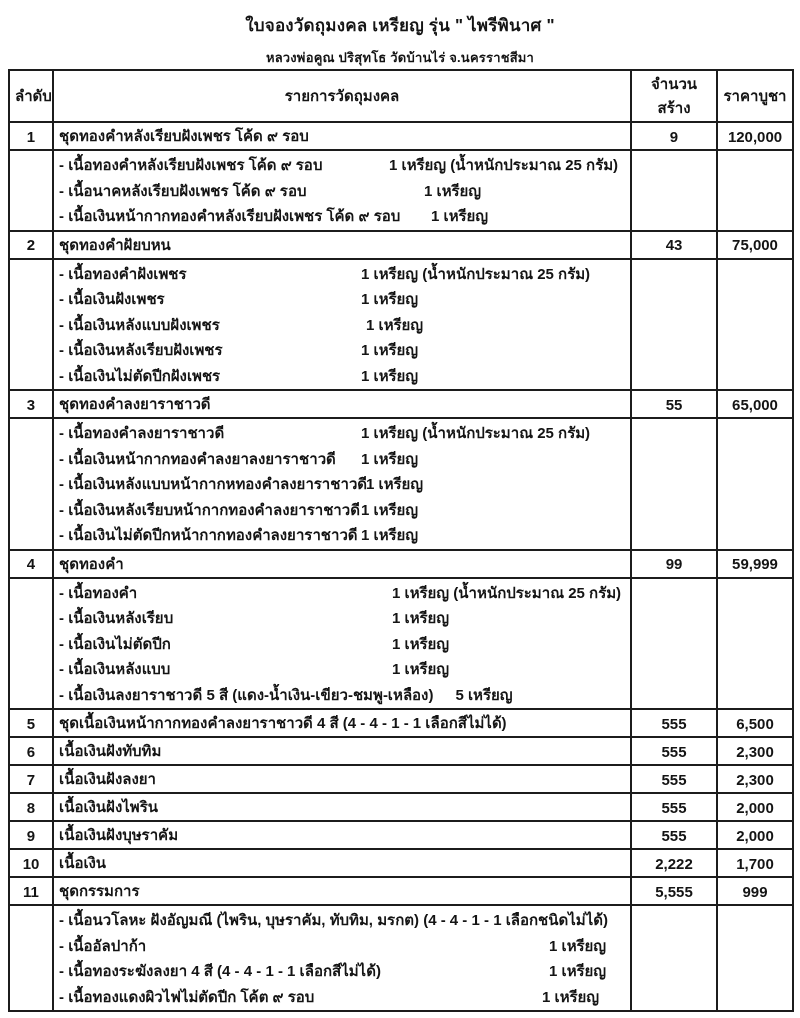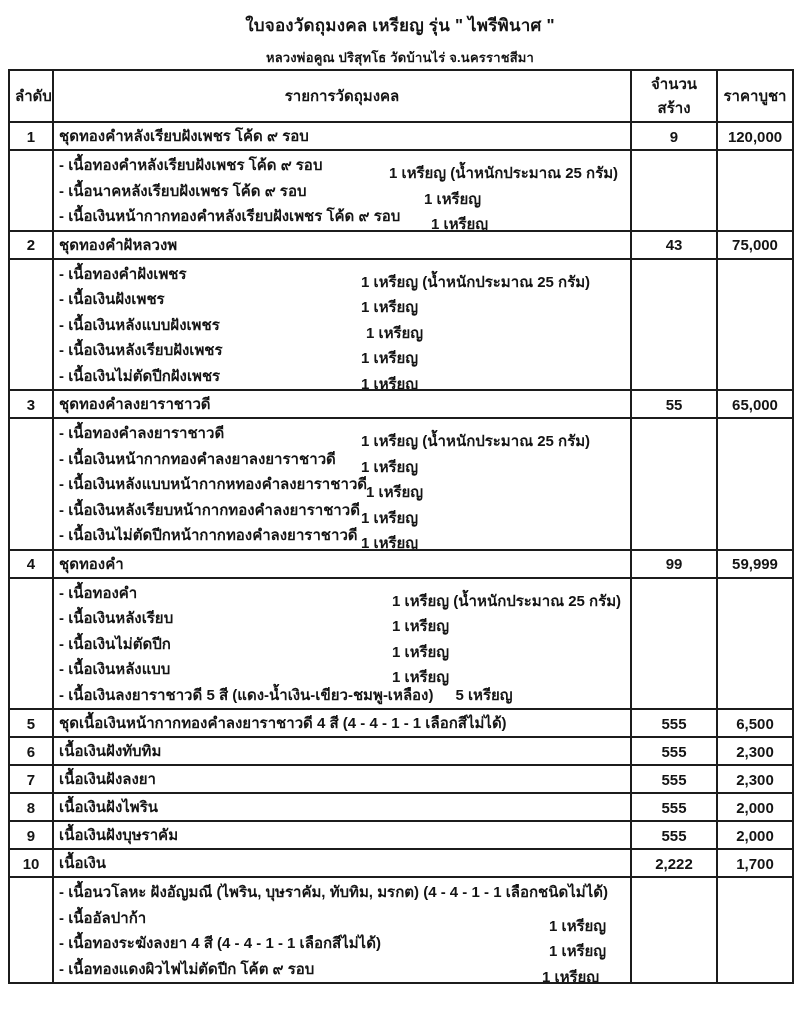--- a/index.html
+++ b/index.html
@@ -35,21 +35,21 @@
 
   td.no-cell    { text-align:center; }
   td.qty-cell   { text-align:center; }
   td.price-cell { text-align:center; }
   tr.main-row td { height:22px; }
 
   td.item-cell { white-space:nowrap;margin-left:19px; }
 
   td.sub-cell { padding:3px 5px 5px 5px; }
   .subline { position:relative; height:25.5px; line-height:25.5px; white-space:nowrap; }
-  .sub-amount.abs { position:absolute; top:8px; }
+  .sub-amount.abs { position:absolute; top:0; }
   .sub-amount.inline { margin-left:22px; }
 </style>
 </head>
 <body>
 
 <div class="page">
   <div class="title-block">
     <div class="title-line1">ใบจองวัดถุมงคล เหรียญ รุ่น " ไพรีพินาศ "</div>
     <div class="title-line2">หลวงพ่อคูณ ปริสุทโธ วัดบ้านไร่ จ.นครราชสีมา</div>
   </div>
@@ -81,21 +81,21 @@
           <td class="sub-cell">
             <div class="subline"><span>- เนื้อทองคำหลังเรียบฝังเพชร โค้ด ๙ รอบ</span><span class="sub-amount abs" style="left: 330px;">1 เหรียญ  (น้ำหนักประมาณ 25 กรัม)</span></div>
             <div class="subline"><span>- เนื้อนาคหลังเรียบฝังเพชร โค้ด ๙  รอบ</span><span class="sub-amount abs" style="left: 365px;">1 เหรียญ</span></div>
             <div class="subline"><span>- เนื้อเงินหน้ากากทองคำหลังเรียบฝังเพชร โค้ด ๙ รอบ</span><span class="sub-amount abs" style="left: 372px;">1 เหรียญ</span></div>
           </td>
           <td class="qty-cell"></td>
           <td class="price-cell"></td>
         </tr>
         <tr class="main-row">
           <td class="no-cell">2</td>
-          <td class="item-cell">ชุดทองคำฝัหลวงพ</td>
+          <td class="item-cell">ชุดทองคำฝัยบหน</td>
           <td class="qty-cell">43</td>
           <td class="price-cell">75,000</td>
         </tr>
         <tr class="sub-row">
           <td class="no-cell"></td>
           <td class="sub-cell">
             <div class="subline"><span>- เนื้อทองคำฝังเพชร</span><span class="sub-amount abs" style="left: 302px;">1 เหรียญ (น้ำหนักประมาณ 25 กรัม)</span></div>
             <div class="subline"><span>- เนื้อเงินฝังเพชร</span><span class="sub-amount abs" style="left: 302px;">1 เหรียญ</span></div>
             <div class="subline"><span>- เนื้อเงินหลังแบบฝังเพชร</span><span class="sub-amount abs" style="left: 307px;">1 เหรียญ</span></div>
             <div class="subline"><span>- เนื้อเงินหลังเรียบฝังเพชร</span><span class="sub-amount abs" style="left: 302px;">1 เหรียญ</span></div>
@@ -169,20 +169,26 @@
           <td class="item-cell">เนื้อเงินฝังบุษราคัม</td>
           <td class="qty-cell">555</td>
           <td class="price-cell">2,000</td>
         </tr>
         <tr class="main-row">
           <td class="no-cell">10</td>
           <td class="item-cell">เนื้อเงิน</td>
           <td class="qty-cell">2,222</td>
           <td class="price-cell">1,700</td>
         </tr>
+        <tr class="main-row">
+          <td class="no-cell">11</td>
+          <td class="item-cell">ชุดกรรมการ</td>
+          <td class="qty-cell">5,555</td>
+          <td class="price-cell">999</td>
+        </tr>
         <tr class="sub-row">
           <td class="no-cell"></td>
           <td class="sub-cell">
             <div class="subline"><span>- เนื้อนวโลหะ ฝังอัญมณี (ไพริน, บุษราคัม, ทับทิม, มรกต) (4 - 4 - 1 - 1 เลือกชนิดไม่ได้)</span><span class="sub-amount inline">1 เหรียญ</span></div>
             <div class="subline"><span>- เนื้ออัลปาก้า</span><span class="sub-amount abs" style="left: 490px;">1 เหรียญ</span></div>
             <div class="subline"><span>- เนื้อทองระฆังลงยา 4 สี  (4 - 4 - 1 - 1 เลือกสีไม่ได้)</span><span class="sub-amount abs" style="left: 490px;">1 เหรียญ</span></div>
             <div class="subline"><span>- เนื้อทองแดงผิวไฟไม่ตัดปีก   โค้ต ๙ รอบ</span><span class="sub-amount abs" style="left: 483px;">1 เหรียญ</span></div>
           </td>
           <td class="qty-cell"></td>
           <td class="price-cell"></td>

